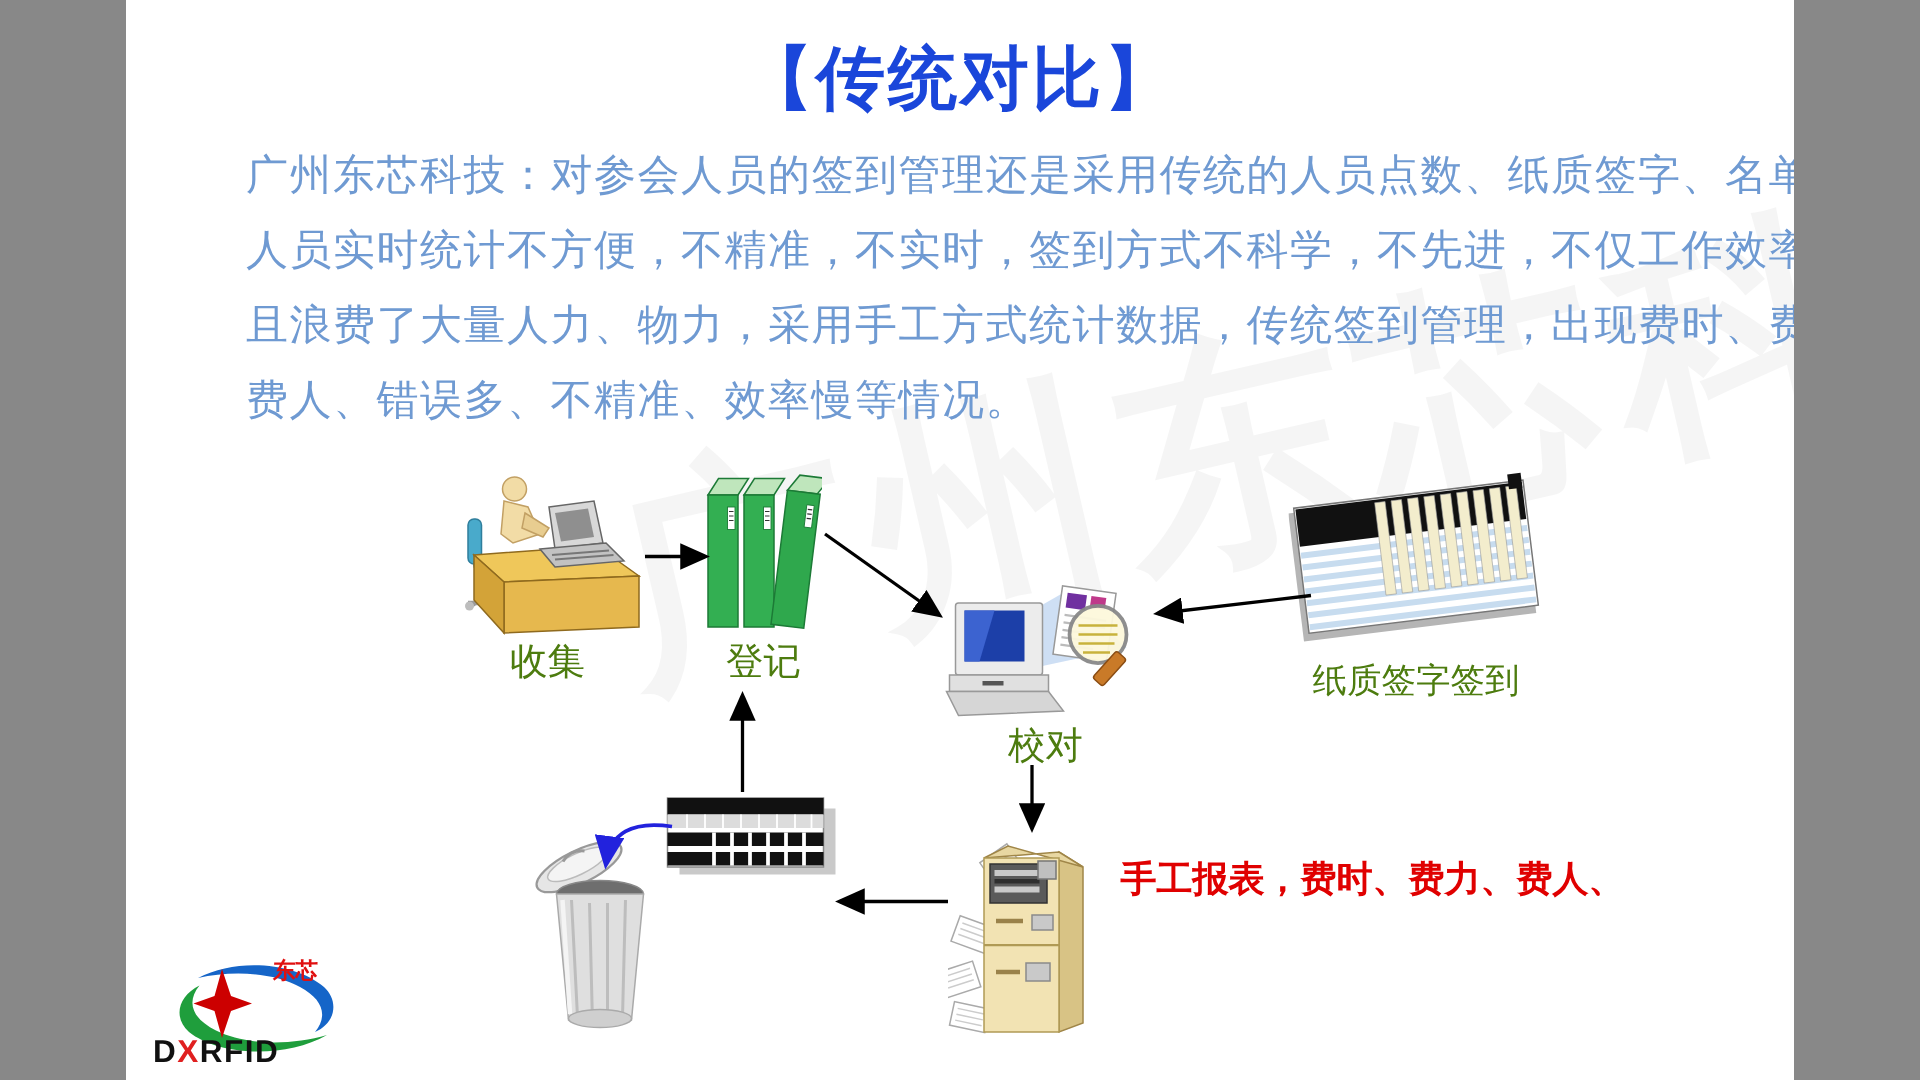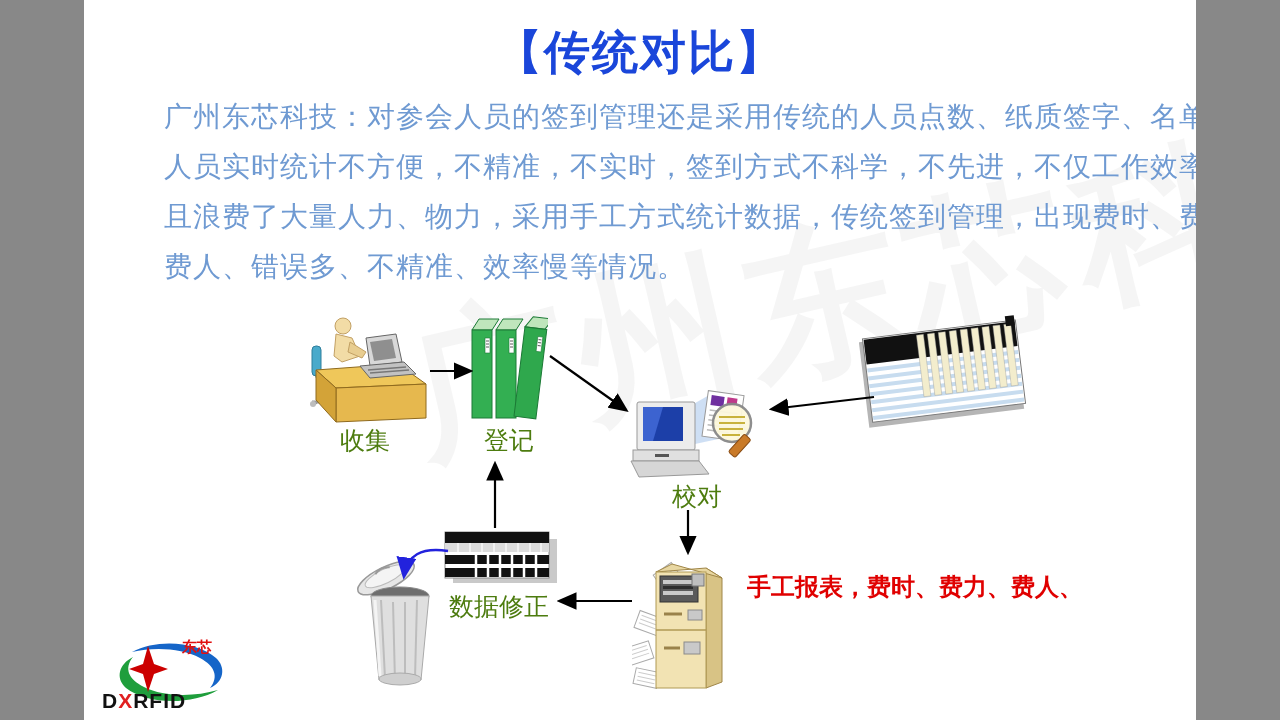--- a/index.html
+++ b/index.html
@@ -158,20 +158,21 @@
           <rect x="106" y="18" width="7" height="62"></rect>
             <rect x="117" y="18" width="7" height="62"></rect>
           <rect x="128" y="18" width="7" height="62"></rect>
             <rect x="139" y="18" width="7" height="62"></rect>
           <rect x="150" y="18" width="7" height="62"></rect>
         </g>
         <rect x="152" y="10" width="9" height="10" fill="#111"></rect>
       </g>
     </svg>
   </div>
+  <div class="nlabel" style="left:770px;top:438px;width:180px;font-size:23px;">纸质签字签到</div>
 
   <div class="node" style="left:548px;top:558px;">
     <svg width="102" height="134" viewBox="0 0 102 134">
 
       <g stroke="#aaa" fill="#fff">
         <g transform="rotate(-35 34 18)">
             <rect x="24" y="10" width="22" height="16"></rect>
             <path d="M27,14 h16 M27,17 h16 M27,20 h16" stroke="#ccc" stroke-width="1"></path>
           </g>
         <g transform="rotate(20 16 66)">
@@ -222,21 +223,20 @@
       <rect x="1" y="24" width="104" height="9" fill="#111"></rect>
       <g stroke="#ffffff" stroke-width="2.5">
         <path d="M32,24 v9 M44,24 v9 M56,24 v9 M68,24 v9 M80,24 v9 M92,24 v9"></path>
       </g>
       <rect x="1" y="37" width="104" height="9" fill="#111"></rect>
       <g stroke="#ffffff" stroke-width="2.5">
         <path d="M32,37 v9 M44,37 v9 M56,37 v9 M68,37 v9 M80,37 v9 M92,37 v9"></path>
       </g>
     </svg>
   </div>
-  <div class="nlabel" style="left:352px;top:590px;width:126px;">数据修正</div>
 
   <div class="node" style="left:264px;top:550px;">
     <svg width="100" height="144" viewBox="0 0 100 144">
 
       <g transform="rotate(-26 38 28)">
         <ellipse cx="38" cy="28" rx="31" ry="11" fill="#e6e6e6" stroke="#999" stroke-width="1.5"></ellipse>
         <ellipse cx="38" cy="26" rx="22" ry="7" fill="#f4f4f4" stroke="#bbb"></ellipse>
         <path d="M30,20 q8,-5 16,0" fill="none" stroke="#999" stroke-width="2"></path>
       </g>
 

